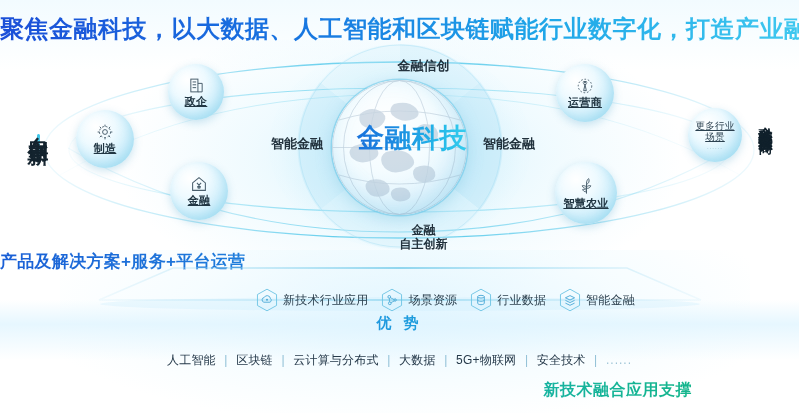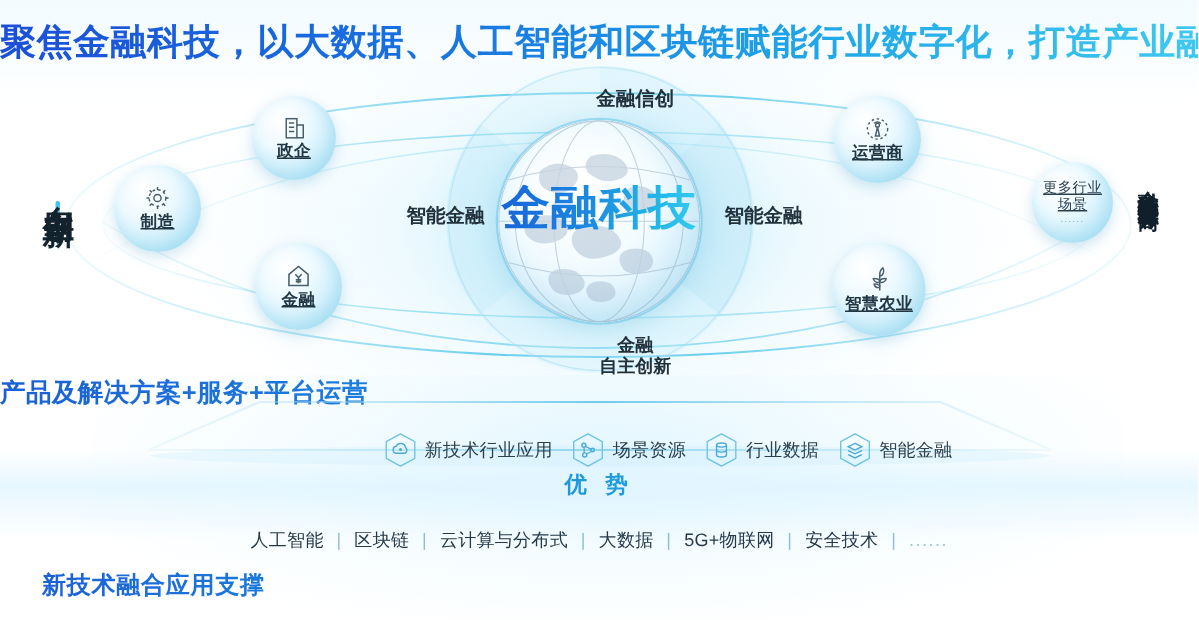--- a/index.html
+++ b/index.html
@@ -77,22 +77,22 @@
   .halo-wedges{position:absolute;left:269px;top:44px;width:262px;height:205px;}
   .globe{
     position:absolute;left:332px;top:80px;width:135px;height:135px;border-radius:50%;
     background:radial-gradient(circle at 40% 32%, #ffffff 0%, #f4fcff 40%, #dff3fd 72%, #bfe7f8 100%);
     box-shadow:0 0 0 1.5px rgba(104,198,232,.55), 0 4px 16px rgba(110,190,220,.35),
                inset -6px -8px 22px rgba(130,200,230,.35);
     overflow:hidden;
   }
   .globe-map{position:absolute;left:0;top:0;width:135px;height:135px;opacity:.55;}
   .globe-label{
-    position:absolute;left:332px;top:123px;width:135px;text-align:center;
-    font-size:32px;font-weight:bold;letter-spacing:.5px;line-height:30px;
+    position:absolute;left:332px;top:123px;width:135px;text-align:right;
+    font-size:27px;font-weight:bold;letter-spacing:.5px;line-height:30px;
     background:linear-gradient(90deg,#1763d8 0%,#1b86e0 42%,#22b6e8 78%,#35cdee 100%);
     -webkit-background-clip:text;background-clip:text;color:transparent;
   }
   .ring-label{position:absolute;font-size:13px;font-weight:bold;color:#22323d;white-space:nowrap;margin-left:24px;}
   .rl-top{left:0;top:57px;width:799px;text-align:center;}
   .rl-left{left:247px;top:135px;}
   .rl-right{left:459px;top:135px;}
   .rl-bot1{left:0;top:222px;width:799px;text-align:center;font-size:12px;}
   .rl-bot2{left:0;top:236px;width:799px;text-align:center;font-size:12px;}
 
@@ -120,24 +120,24 @@
     -webkit-background-clip:text;background-clip:text;color:transparent;
   }
 
   
   .tech-row{position:absolute;left:0;top:352px;width:799px;text-align:center;
     font-size:12px;color:#25394a;letter-spacing:.2px;white-space:nowrap;}
   .tech-row .sep{color:#8fbfd6;margin:0 5px;}
   .tech-row .ellip{color:#9dc4d6;letter-spacing:1px;}
 
   .tag-support{
-    position:absolute;left:0;top:380px;width:692px;text-align:left;
+    position:absolute;left:0;top:380px;width:692px;text-align:right;
     font-size:16px;font-weight:bold;letter-spacing:.5px;
     background:linear-gradient(90deg,#1b5cd6 0%,#1d92de 45%,#17b3a1 78%,#14b58c 100%);
-    -webkit-background-clip:text;background-clip:text;color:transparent;padding-left:28px;
+    -webkit-background-clip:text;background-clip:text;color:transparent;
   }
 </style>
 </head>
 <body>
 
 <div id="stage">
 
   <div class="bg-wash wash-top"></div>
   <div class="bg-wash wash-center"></div>
   <div class="bg-wash wash-bottom"></div>

